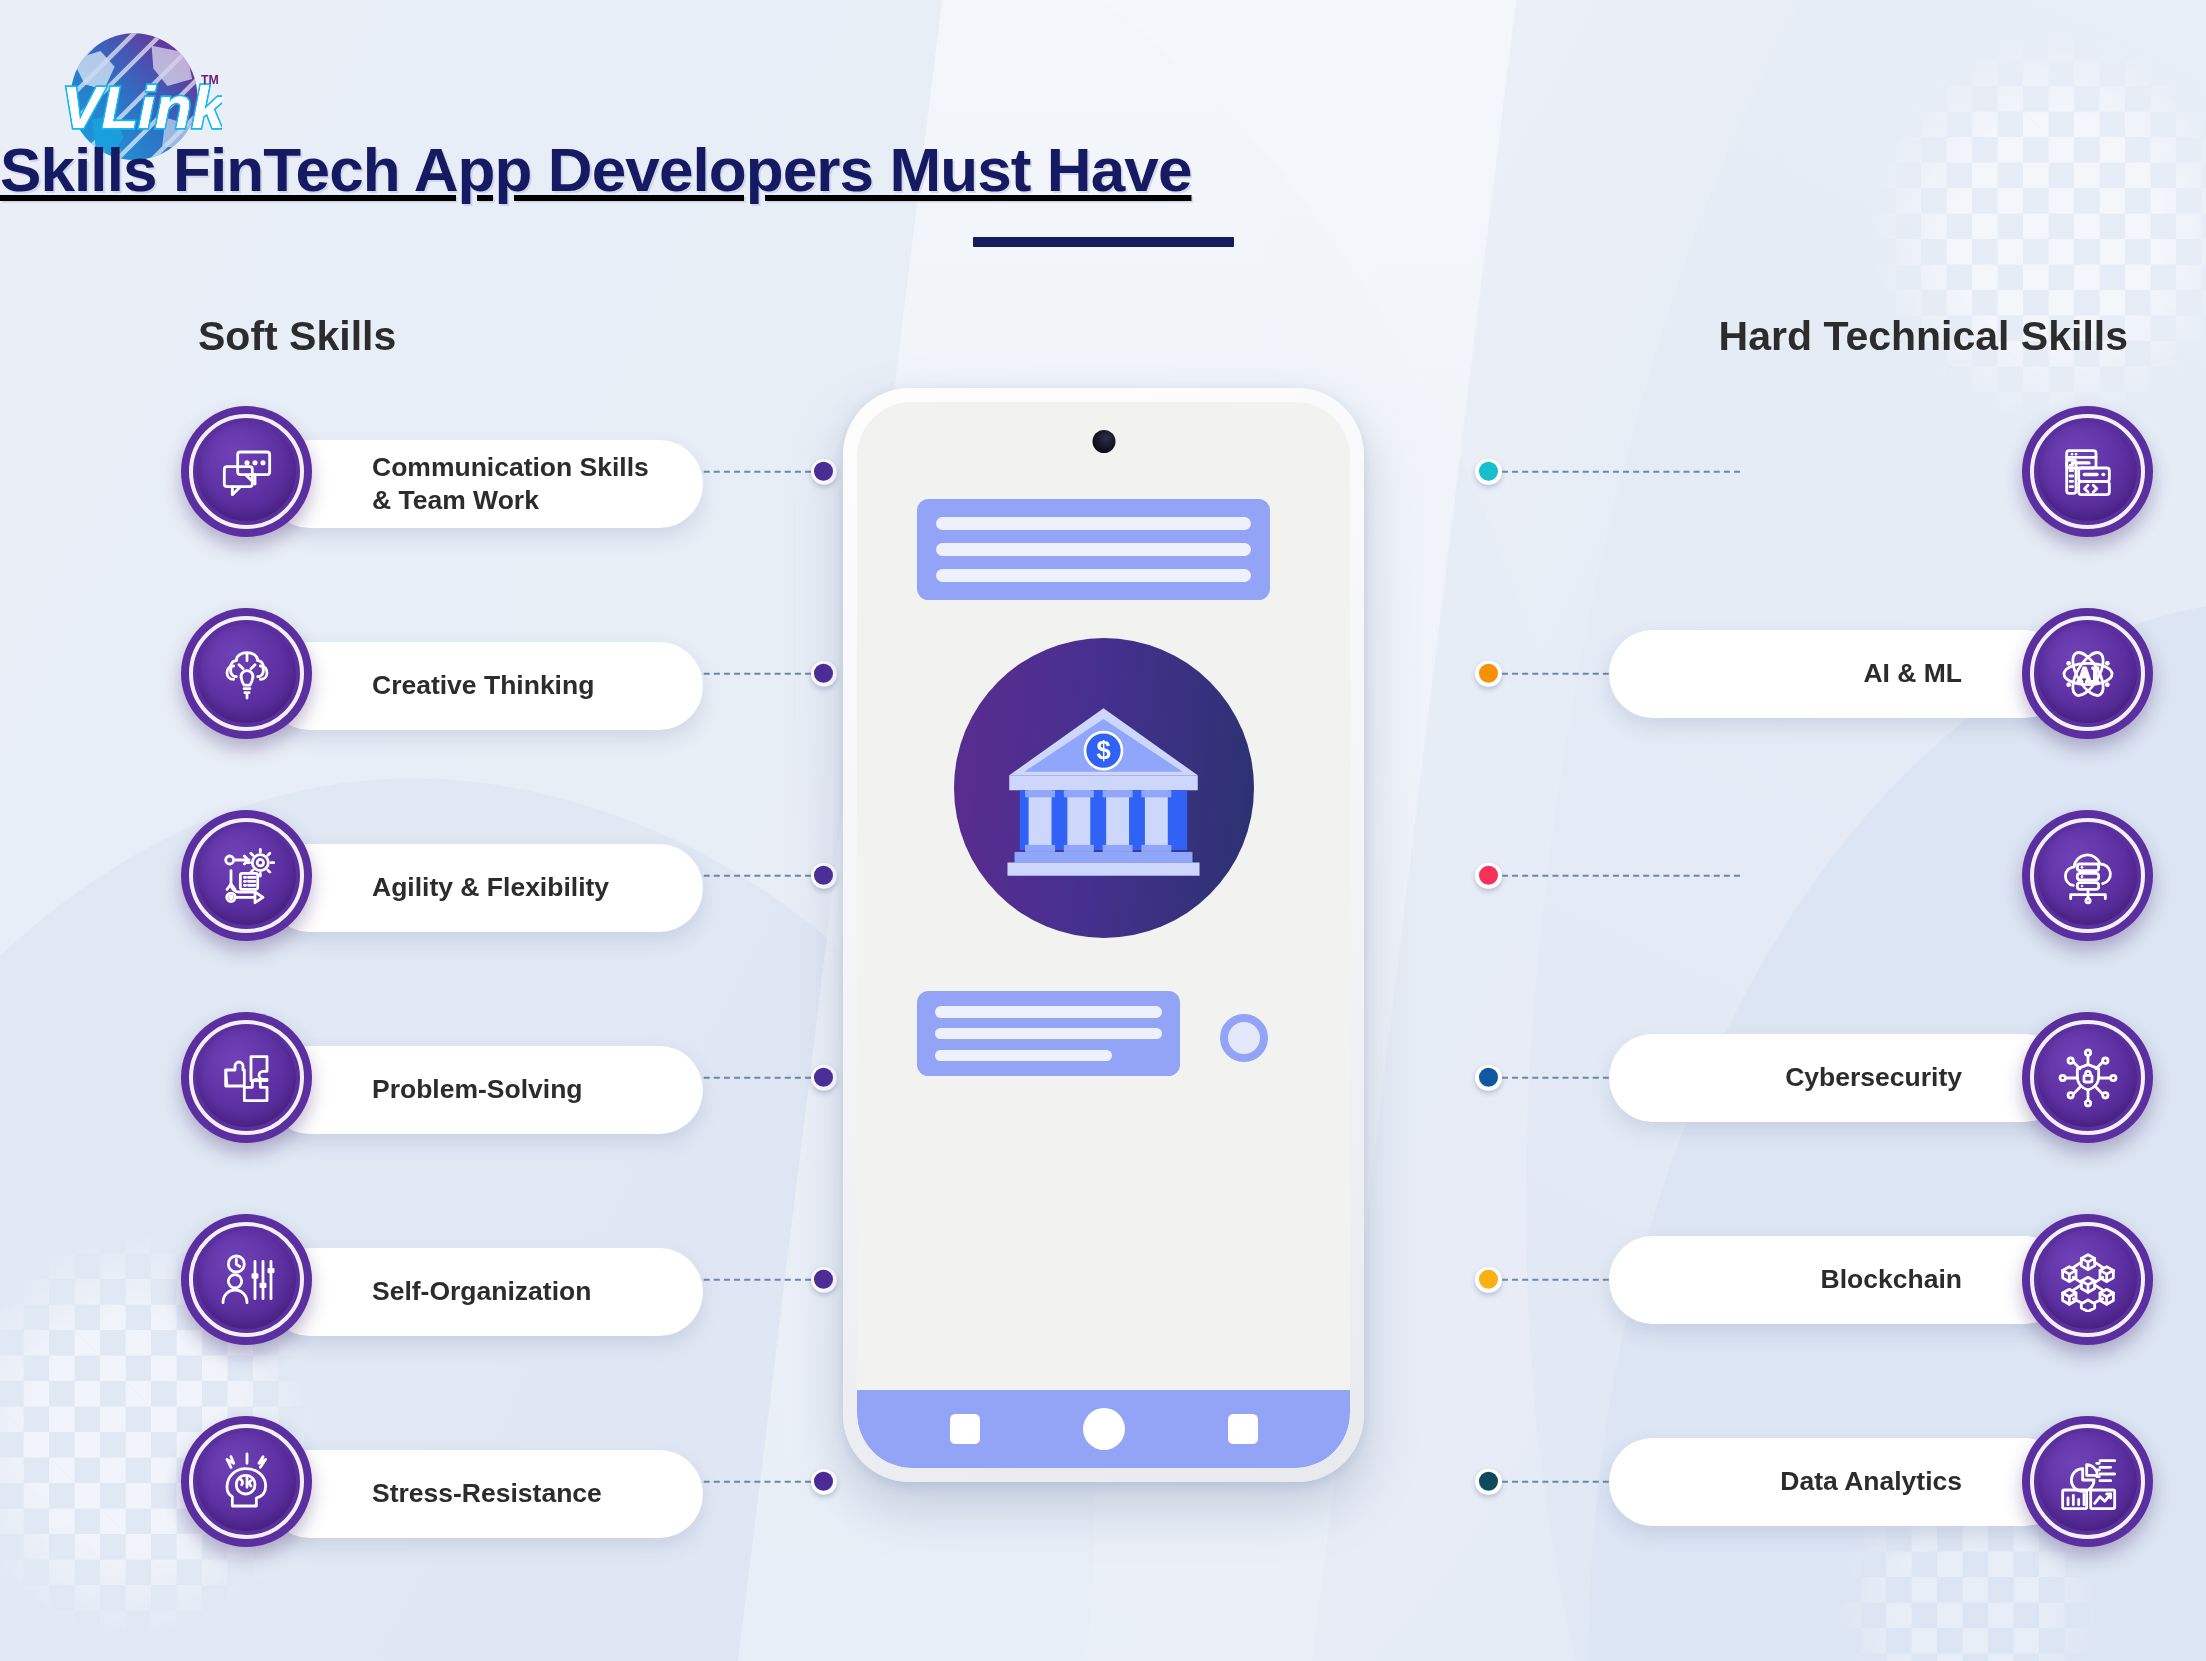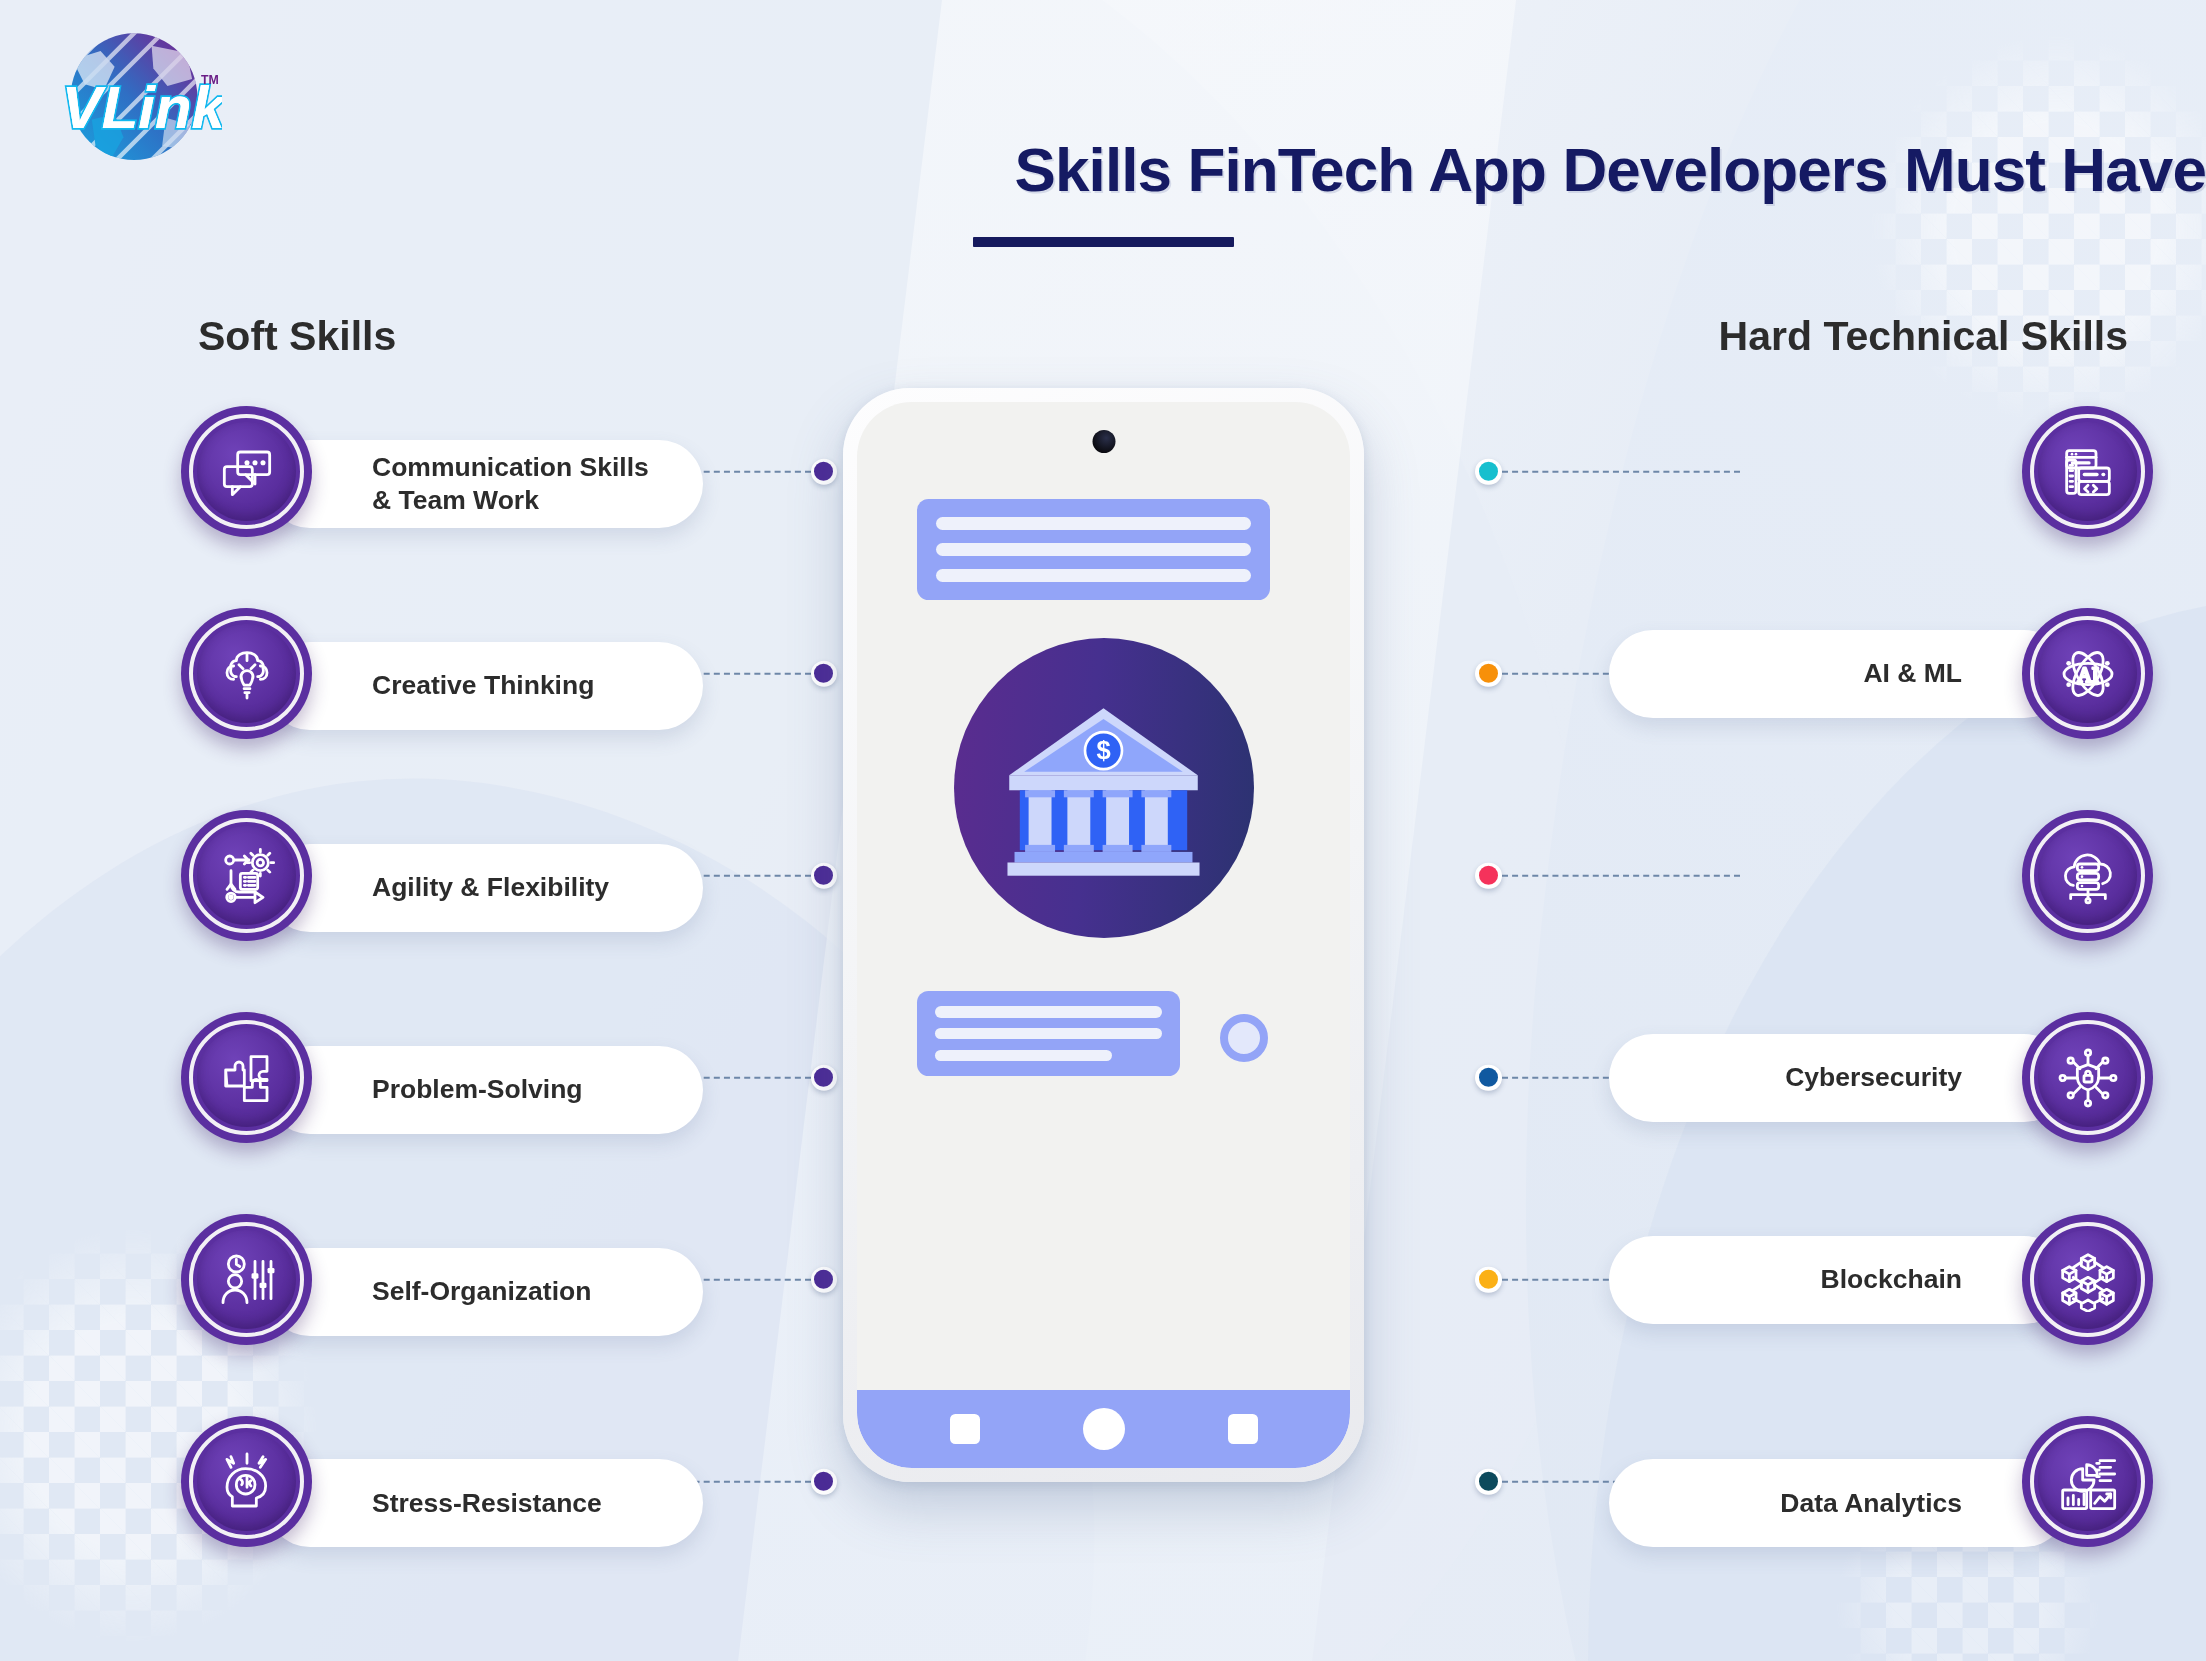--- a/index.html
+++ b/index.html
@@ -69,21 +69,21 @@
   .diamonds.br { right:106px; bottom:-79px; width:265px; height:265px; opacity:.35; }
 
   
   .stage { position:relative; z-index:2; width:2206px; height:1661px; }
 
   
   .logo { position:absolute; left:46px; top:21px; width:176px; height:154px; }
   .logo svg { width:100%; height:100%; display:block; }
 
   
-  .title-wrap { position:absolute; left:0; right:0; top:134px; text-align:right; }
+  .title-wrap { position:absolute; left:0; right:0; top:134px; text-align:left;text-decoration:underline; }
   .title {
     font-size:62px; font-weight:bold; letter-spacing:-0.9px;
     color:#151a63;
     text-shadow:1.8px 1.8px 0 rgba(160,170,200,.35);
   }
   .title-rule {
     width:261px; height:9.7px; background:#161a5e;
     margin:32px auto 0; border-radius:0.9px;
   }
 
@@ -100,21 +100,21 @@
   .column.left  { left:181px;  width:670px; }
   .column.right { right:53px;  width:697px; }
 
   .row {
     position:relative;
     height:131px;
     margin-bottom:71px;
     display:flex;
     align-items:center;
   }
-  .row:last-child { margin-bottom:0;align-items:flex-end; }
+  .row:last-child { margin-bottom:0; }
   .column.right .row { flex-direction:row-reverse; }
 
   
   .pill {
     position:relative;
     height:88px;
     background:#fff;
     border-radius:44px;
     box-shadow:0 8.8px 19.4px rgba(80,100,140,.16);
     display:flex; align-items:center;

